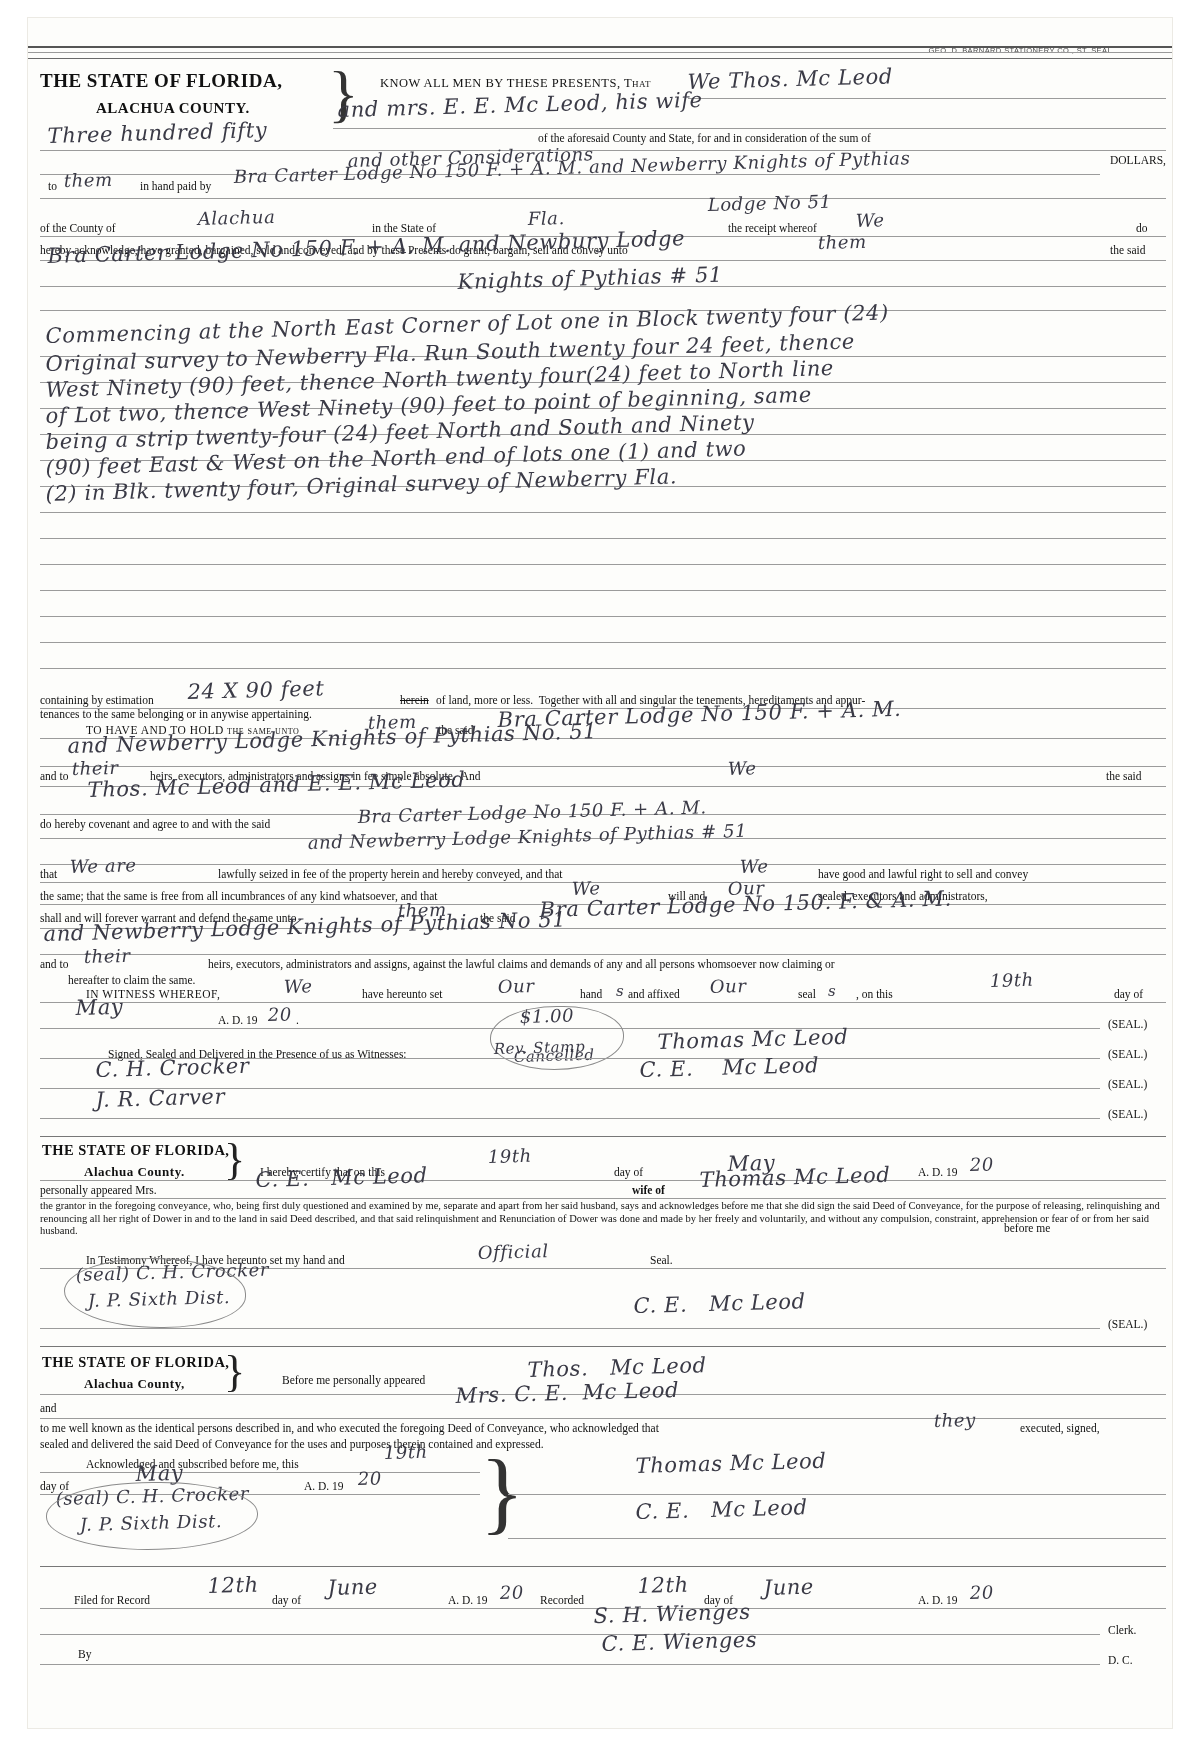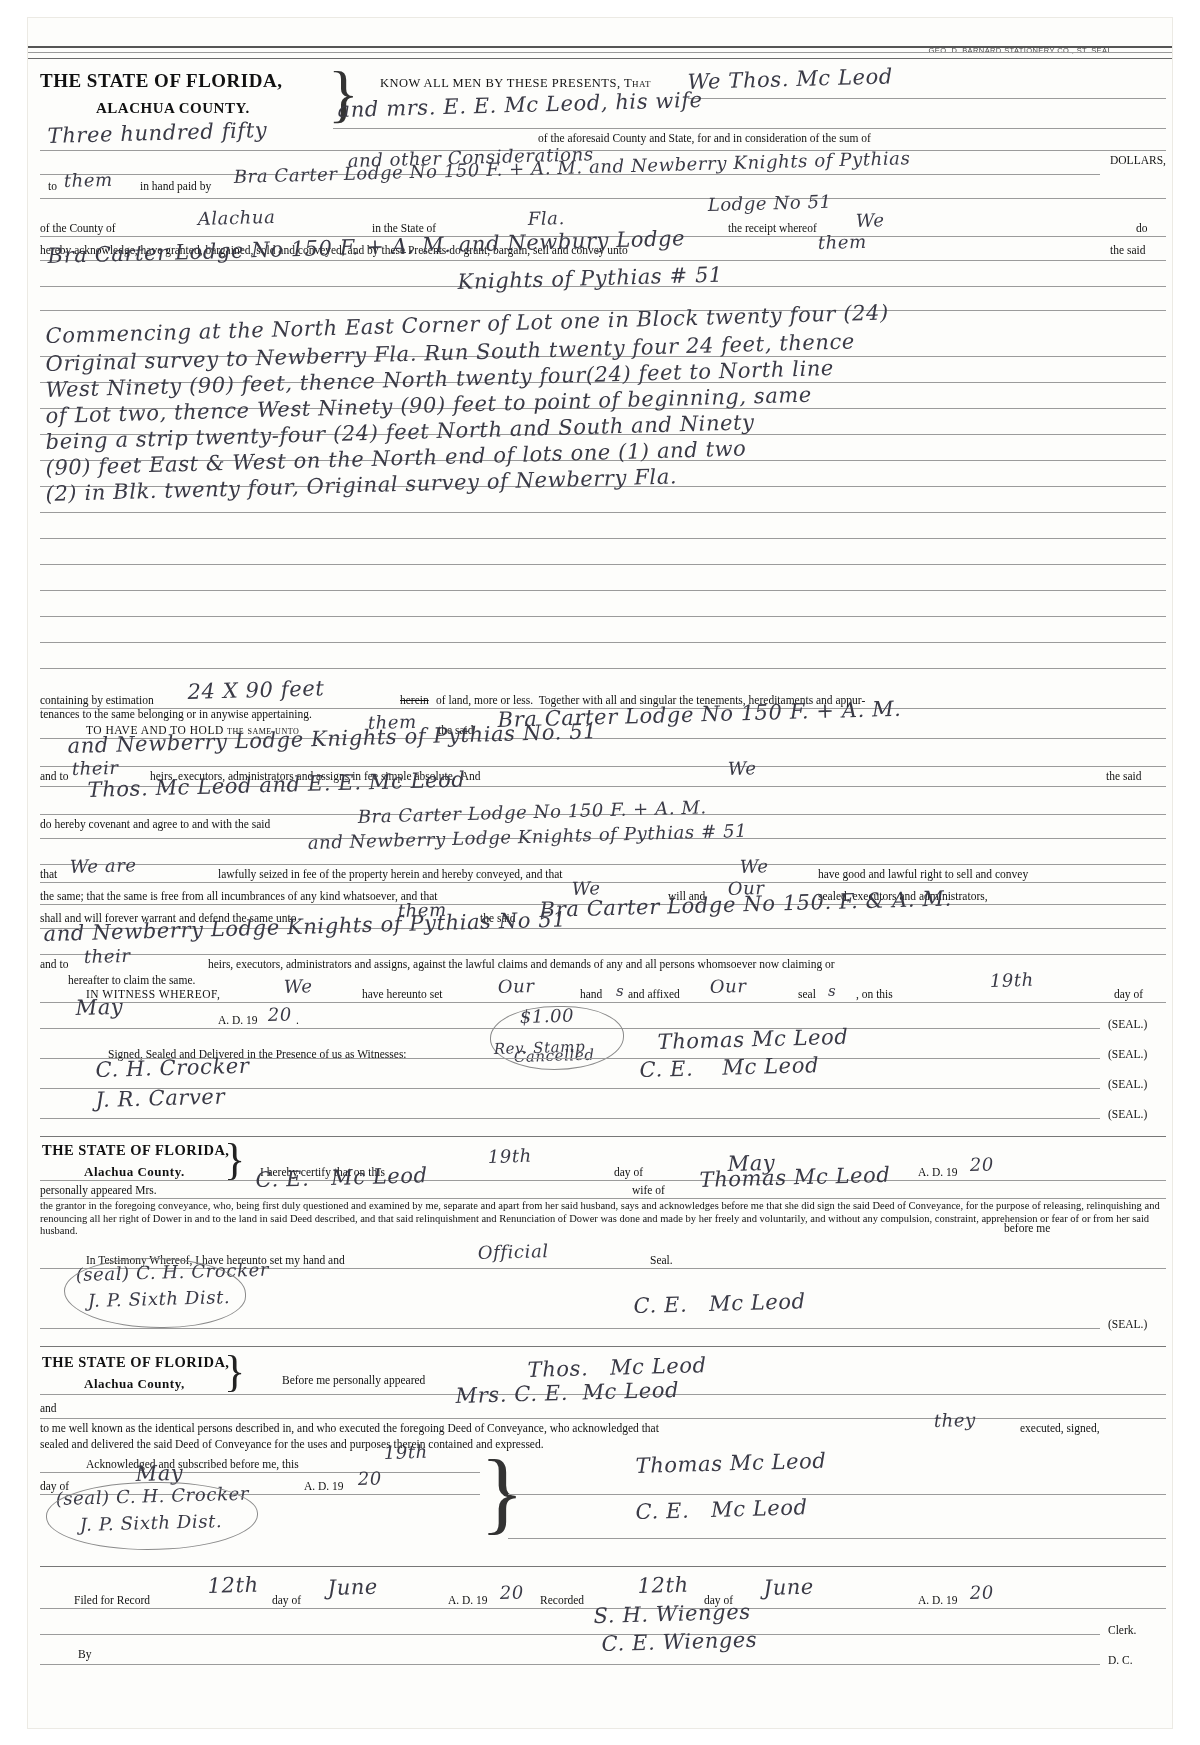--- a/index.html
+++ b/index.html
@@ -315,21 +315,21 @@
     <div class="hw hw-md tilt" style="left:460px; top:1128px;">19th</div>
     <div class="ptext pt-sm" style="left:586px; top:1148px;">day of</div>
     <div class="hw hw-lg tilt" style="left:700px; top:1134px;">May</div>
     <div class="ptext pt-sm" style="left:890px; top:1148px;">A. D. 19</div>
     <div class="hw hw-md tilt" style="left:942px; top:1136px;">20</div>
     <div class="ptext pt-sm" style="left:976px; top:1204px;">before me</div>
     <div class="line" style="left:12px; top:1162px; width:1126px;"></div>
 
     <div class="ptext pt-sm" style="left:12px; top:1166px;">personally appeared Mrs.</div>
     <div class="hw hw-lg tilt" style="left:228px; top:1150px;">C. E.   Mc Leod</div>
-    <div class="ptext pt-sm" style="left:604px; top:1166px;">wife of</div>
+    <div class="ptext pt-sm" style="left:604px; top:1166px;font-weight:bold;">wife of</div>
     <div class="hw hw-lg tilt" style="left:672px; top:1150px;">Thomas Mc Leod</div>
     <div class="line" style="left:12px; top:1180px; width:1126px;"></div>
 
     <div class="ptext pt-xs" style="left:12px; top:1182px; width:1126px; white-space:normal; line-height:12.5px;">the grantor in the foregoing conveyance, who, being first duly questioned and examined by me, separate and apart from her said husband, says and acknowledges before me that she did sign the said Deed of Conveyance, for the purpose of releasing, relinquishing and renouncing all her right of Dower in and to the land in said Deed described, and that said relinquishment and Renunciation of Dower was done and made by her freely and voluntarily, and without any compulsion, constraint, apprehension or fear of or from her said husband.</div>
 
     <div class="ptext pt-sm" style="left:58px; top:1236px;">In Testimony Whereof, I have hereunto set my hand and</div>
     <div class="hw hw-md tilt" style="left:450px; top:1224px;">Official</div>
     <div class="ptext pt-sm" style="left:622px; top:1236px;">Seal.</div>
     <div class="line" style="left:12px; top:1250px; width:1126px;"></div>
 

